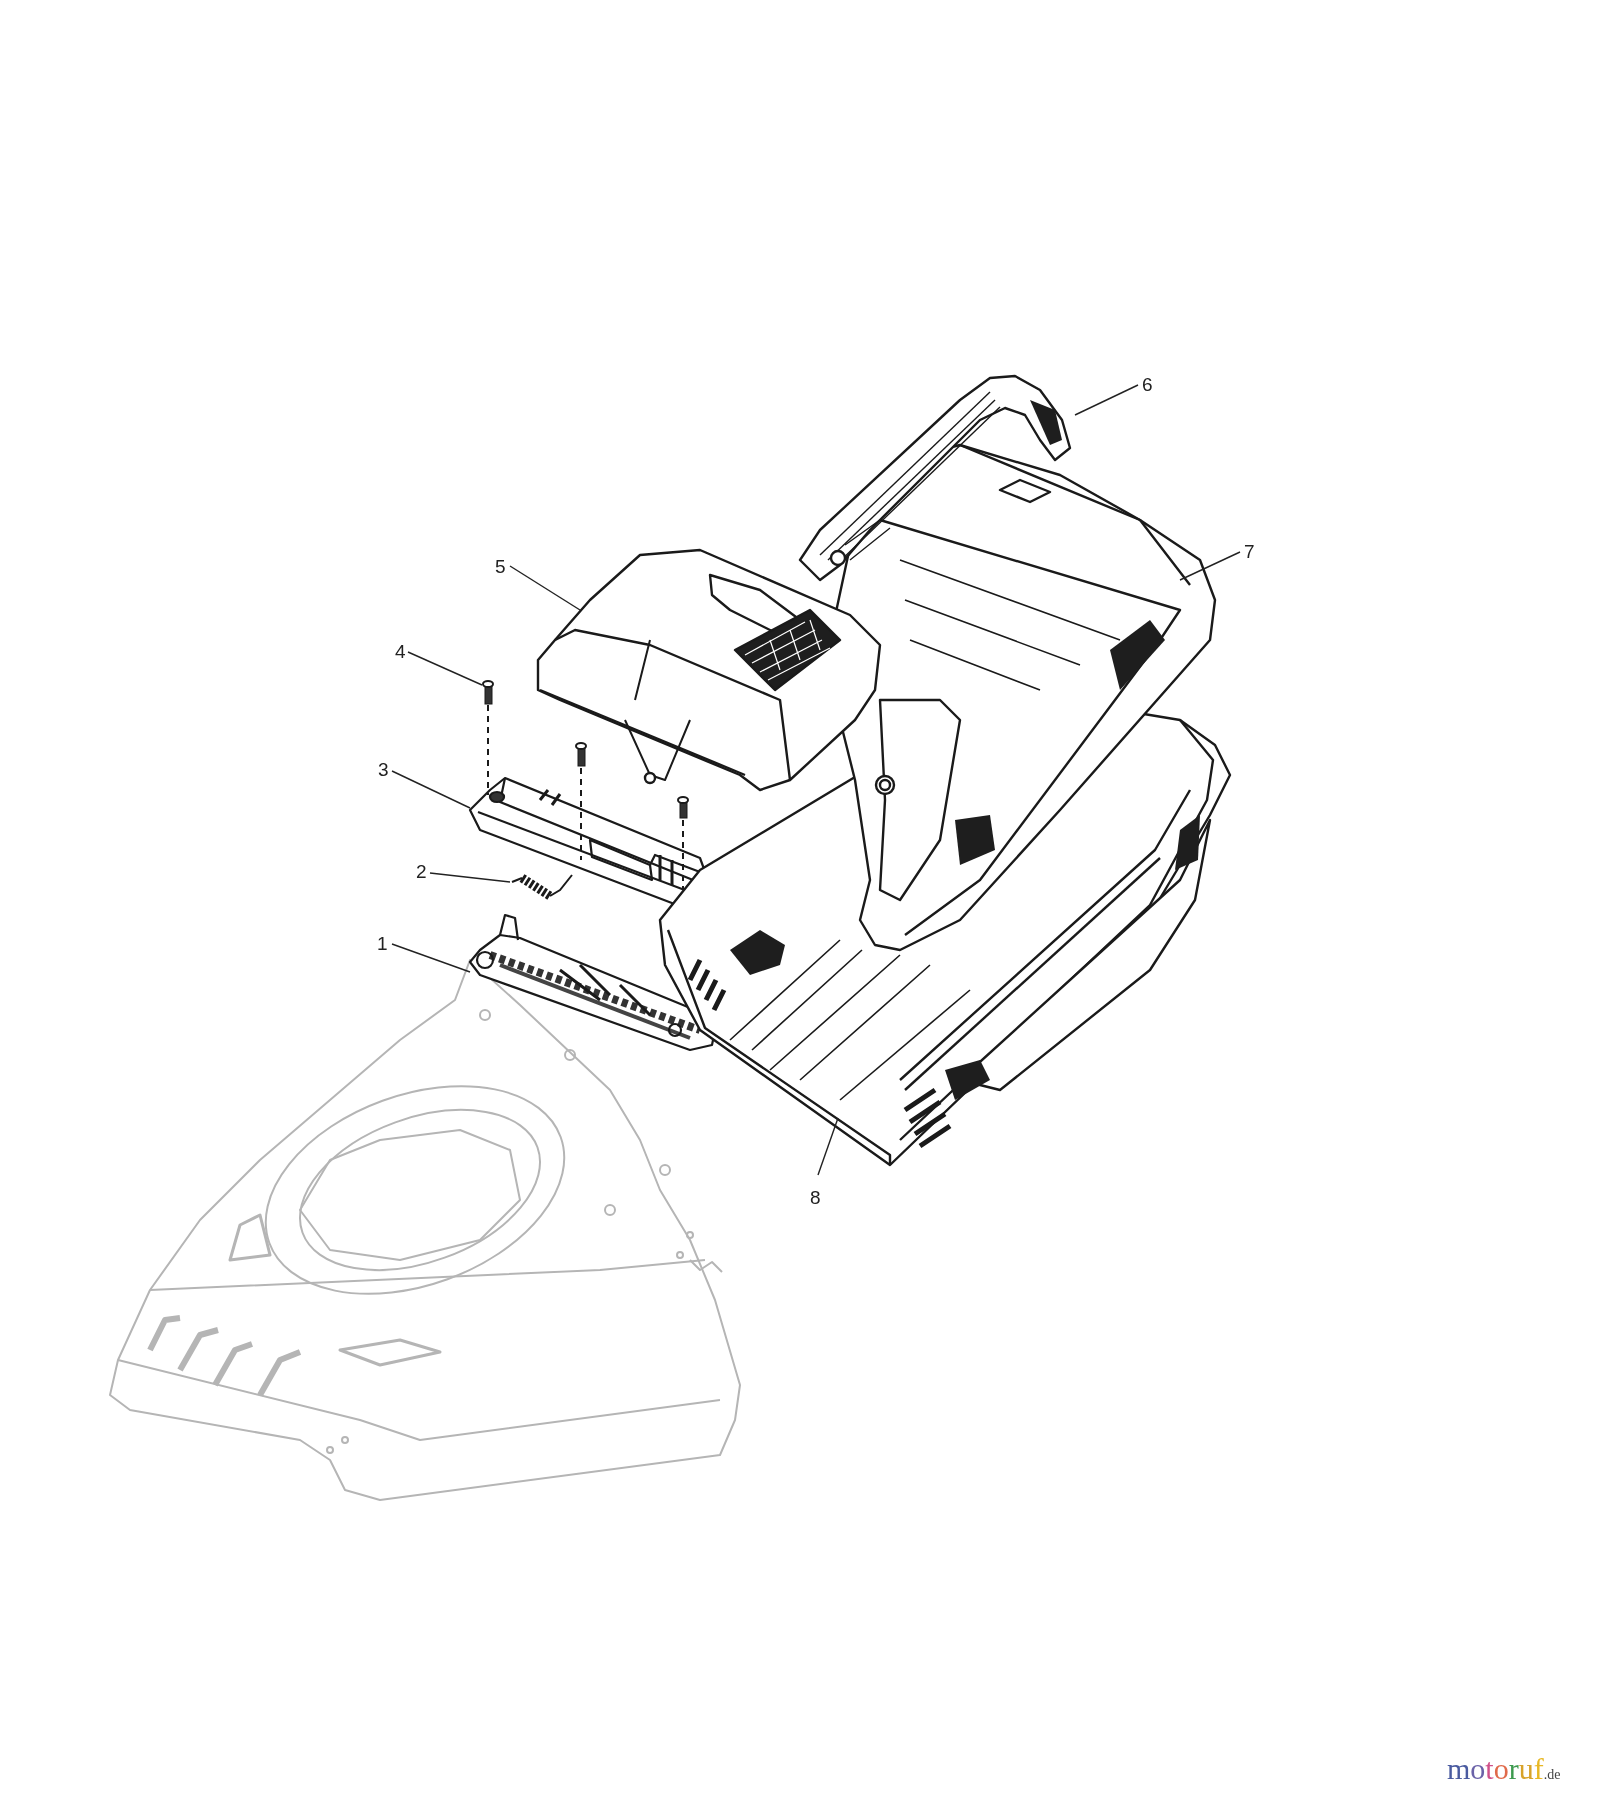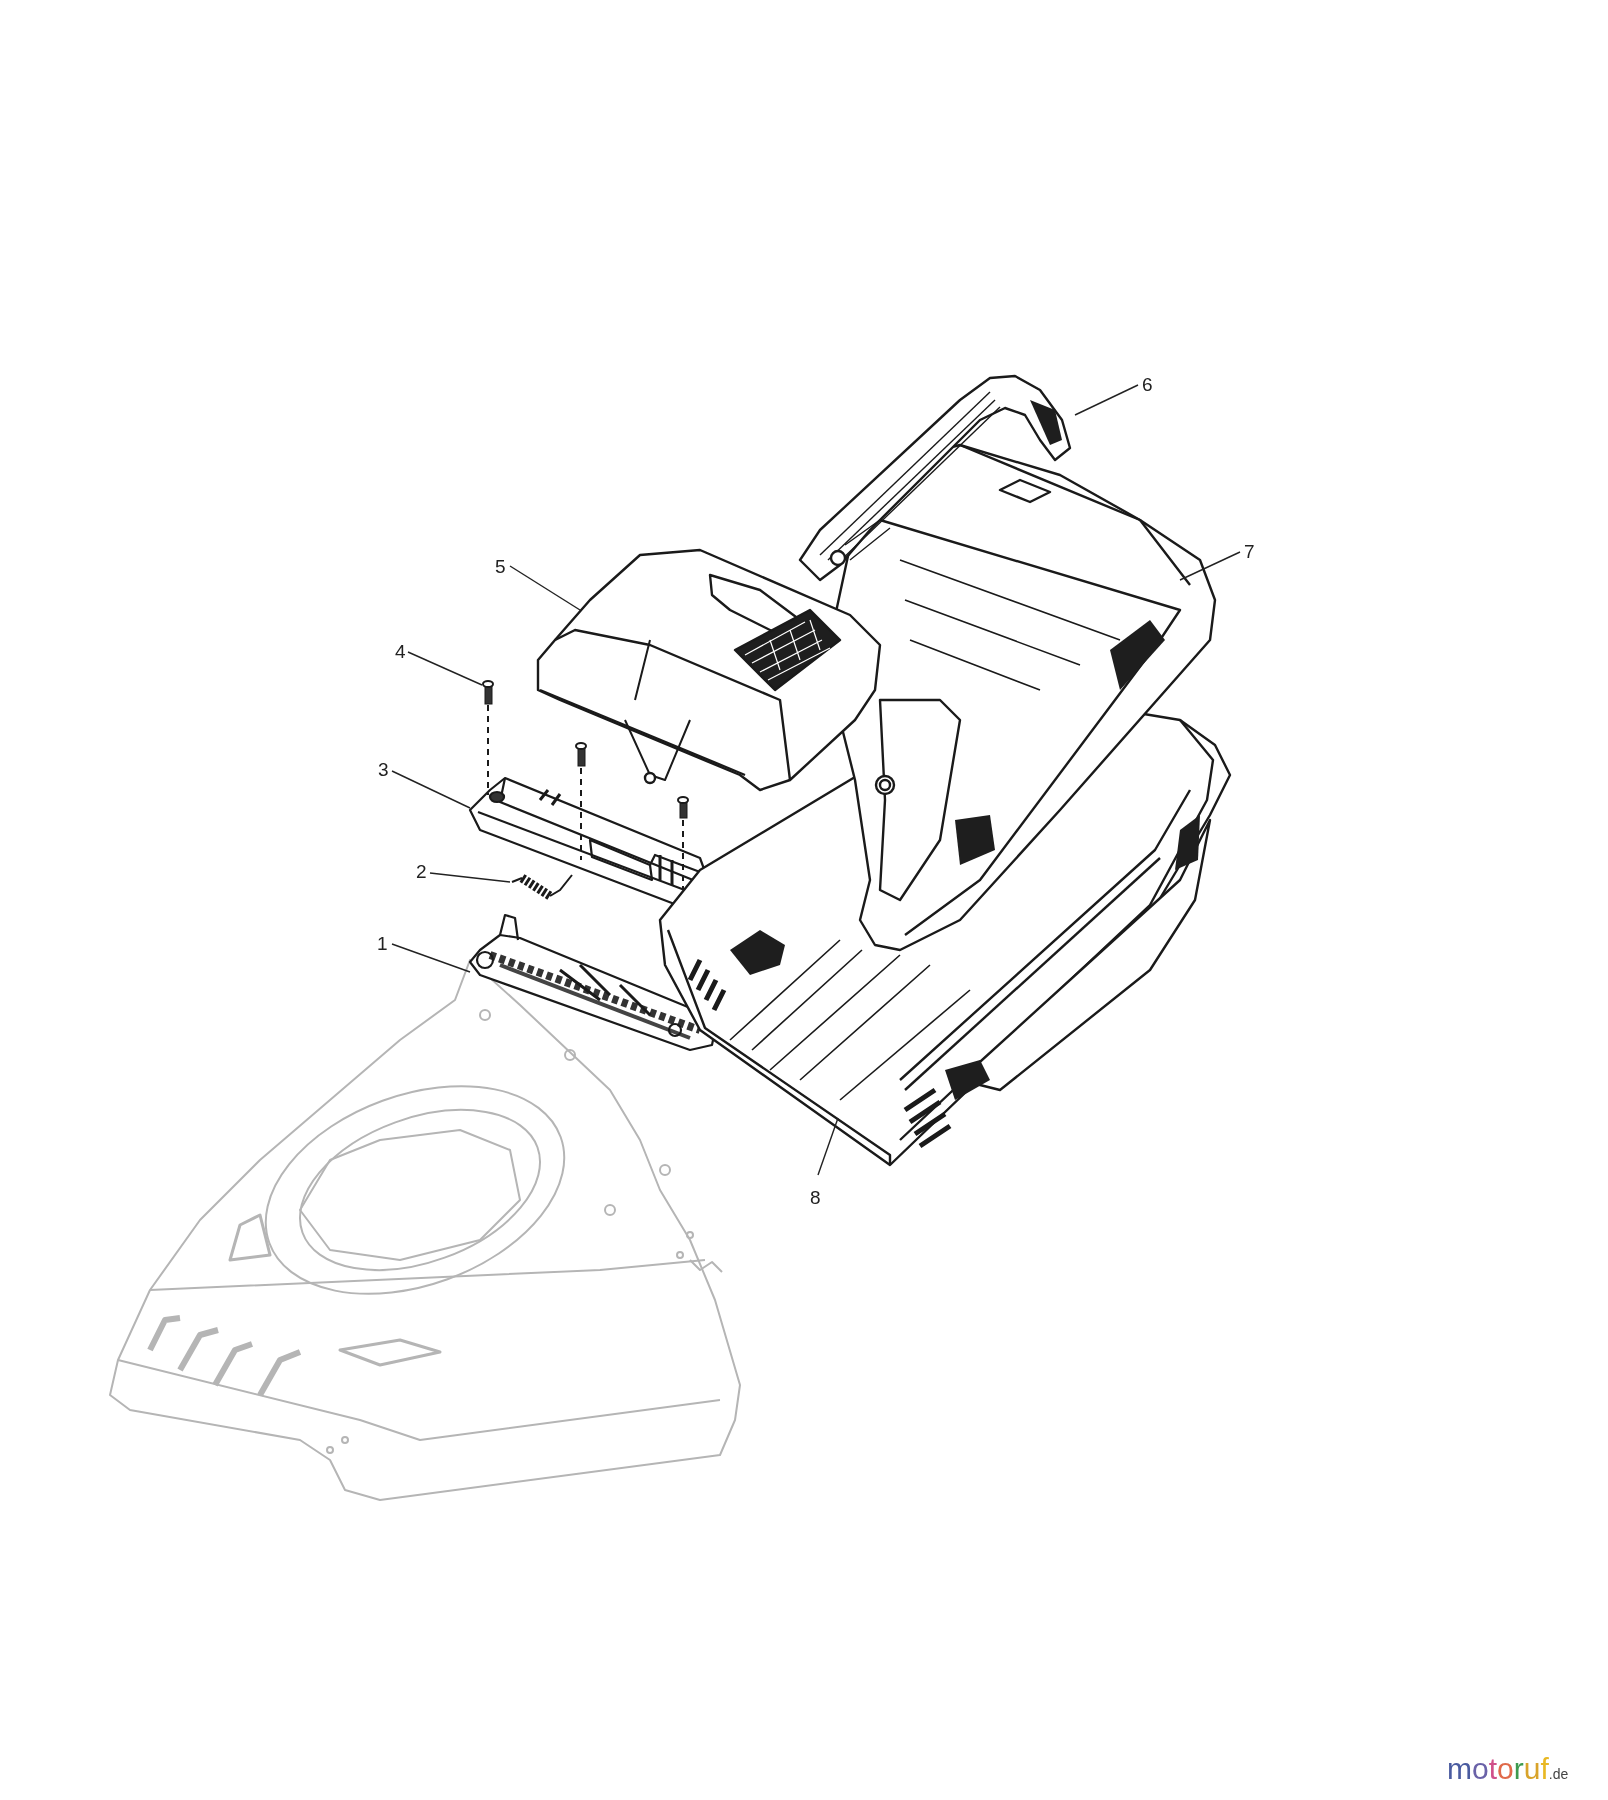--- a/index.html
+++ b/index.html
@@ -1,19 +1,19 @@
 <!DOCTYPE html>
 <html><head>
 <meta charset="utf-8">
 <style>
   html, body { margin: 0; padding: 0; background: #ffffff; }
   body { width: 1608px; height: 1800px; position: relative; overflow: hidden; font-family: "Liberation Sans", sans-serif; }
   #diagram { position: absolute; left: 0; top: 0; width: 1608px; height: 1800px; }
   .callout { position: absolute; font-family: "Liberation Sans", sans-serif; font-size: 19px; color: #222; line-height: 1; }
-  .logo { position: absolute; left: 1447px; top: 1752px; font-family: Liberation Sans, sans-serif; font-size: 30px; letter-spacing: 0px; white-space: nowrap; }
+  .logo { position: absolute; left: 1447px; top: 1752px; font-family: Liberation Serif, serif; font-size: 30px; letter-spacing: 0px; white-space: nowrap; }
   .logo span { display: inline-block; }
   .logo .tld { font-size: 14px; color: #444; }
 </style>
 </head>
 <body>
 
 <svg id="diagram" viewBox="0 0 1608 1800" xmlns="http://www.w3.org/2000/svg">
 
   <g fill="none" stroke="#b5b5b5" stroke-width="2" stroke-linejoin="round">
     <path d="M470 960 L455 1000 L400 1040 L330 1100 L260 1160 L200 1220 L150 1290 L118 1360 L110 1395 L130 1410 L300 1440 L330 1460 L345 1490 L380 1500 L720 1455 L735 1420 L740 1385 L715 1300 L690 1240 L660 1190 L640 1140 L610 1090 L520 1005 Z"></path>

